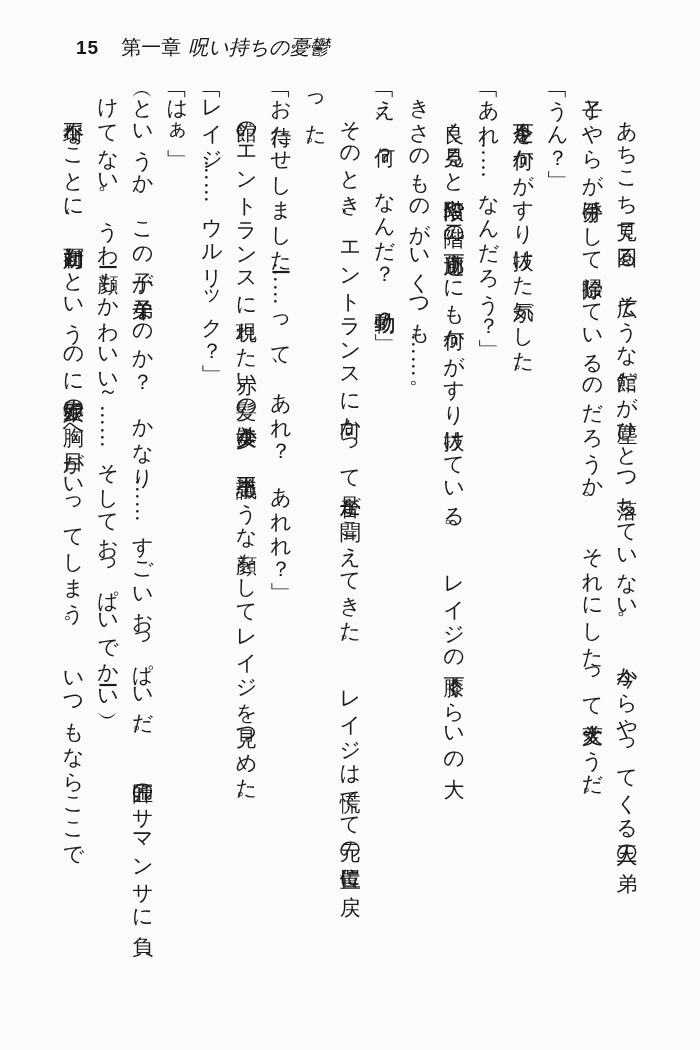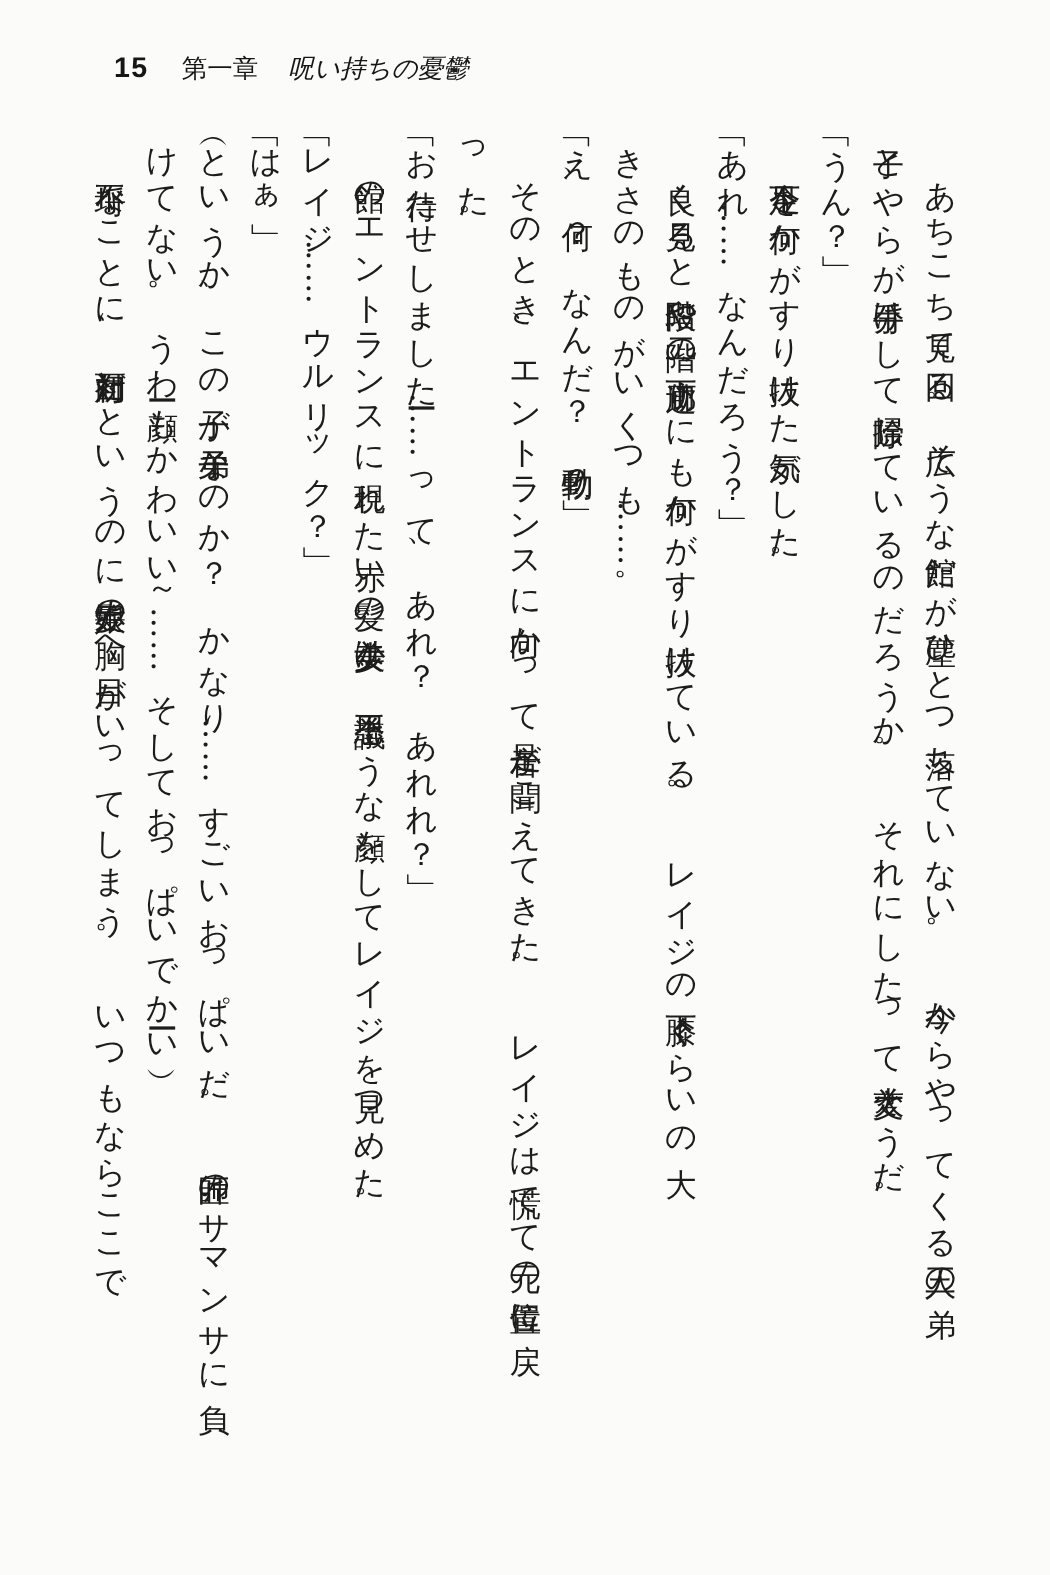--- a/index.html
+++ b/index.html
@@ -26,24 +26,23 @@
     color: #161616;
     white-space: nowrap;
   }
   .page-number {
     font-size: 19px;
     font-weight: 700;
     letter-spacing: 1px;
   }
   .chapter {
     margin-left: 22px;
-    font-size: 17px;
+    font-size: 20px;
     font-weight: 500;
     display: flex;
-    gap: 13px;
   }
   .chapter .chapter-name {
     margin-left: 7px;
     font-style: italic;
   }
   
   .body-text {
     position: absolute;
     top: 84px;
     right: 56px;

